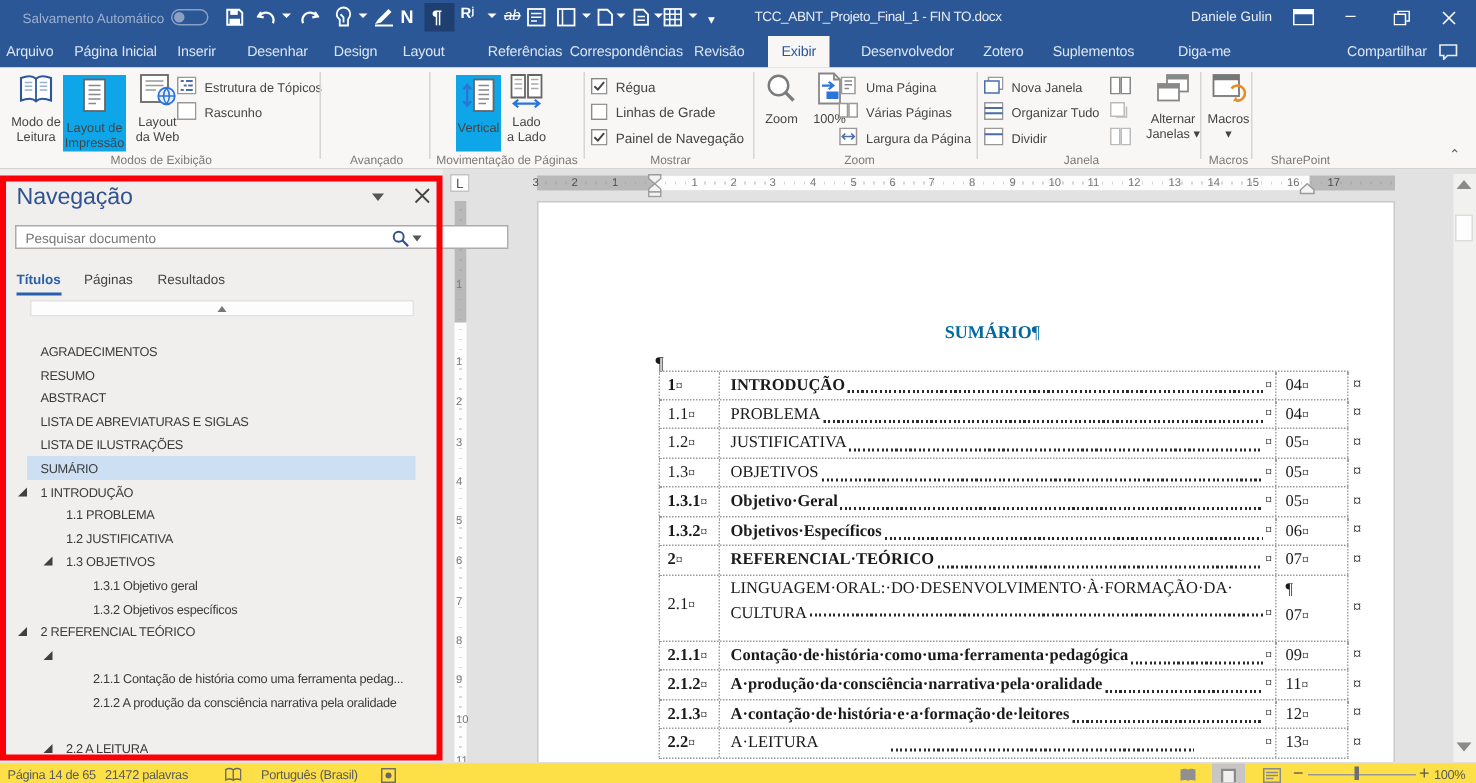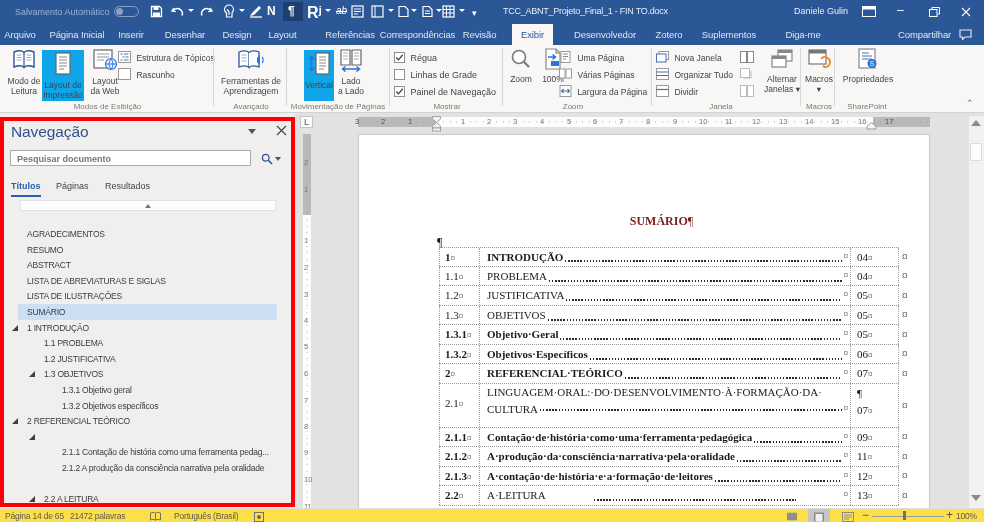--- a/index.html
+++ b/index.html
@@ -70,21 +70,21 @@
         <path d="M7 1 C9.5 1, 11.5 3, 11.5 5.5 C11.5 7, 10.8 8, 10 9 L10 13 L4.5 13 L4.5 9 C3.2 8, 2.5 7, 2.5 5.5 C2.5 3, 4.5 1, 7 1 Z M5 5.5 L7 7.5 L7 11" fill="none" stroke="#fff" stroke-width="1.2"></path>
       </svg>
     <span class="abs" style="left:239px;top:9px;width:0;height:0;border-left:3px solid transparent;border-right:3px solid transparent;border-top:3.5px solid #fff;"></span>
     <svg class="abs" style="left:249px;top:5px;" width="14" height="13" viewBox="0 0 14 13">
         <path d="M1 11 L5 10 L12 3 L10 1 L3 8 Z" fill="#fff"></path>
         <path d="M1 12 L13 12" stroke="#fff" stroke-width="1.3"></path>
       </svg>
     <span class="abs" style="left:267px;top:4px;font-size:12px;font-weight:bold;color:#fff;">N</span>
     <span class="abs" style="left:283px;top:2px;width:20px;height:19px;background:#1e3f6f;"></span>
     <span class="abs" style="left:288px;top:4px;font-size:12px;font-weight:bold;color:#fff;">¶</span>
-    <span class="abs" style="left:307px;top:4px;font-size:16px;font-weight:bold;color:#fff;">Rʲ</span>
+    <span class="abs" style="left:307px;top:4px;font-size:10px;font-weight:bold;color:#fff;">Rʲ</span>
     <span class="abs" style="left:325px;top:9px;width:0;height:0;border-left:3px solid transparent;border-right:3px solid transparent;border-top:3.5px solid #fff;"></span>
     <span class="abs" style="left:336px;top:5px;font-size:10px;font-style:italic;color:#fff;text-decoration:line-through;">ab</span>
     <svg class="abs" style="left:351px;top:5px;" width="13" height="13" viewBox="0 0 13 13">
         <rect x="1" y="1" width="11" height="11" fill="none" stroke="#fff" stroke-width="1.2"></rect>
         <path d="M3 4h7M3 6.5h7M3 9h4" stroke="#fff" stroke-width="1"></path>
       </svg>
     <svg class="abs" style="left:371px;top:5px;" width="13" height="13" viewBox="0 0 13 13">
         <rect x="1" y="1" width="11" height="11" fill="none" stroke="#fff" stroke-width="1.2"></rect>
         <path d="M4 1v11" stroke="#fff" stroke-width="1"></path>
       </svg>
@@ -181,30 +181,20 @@
     </div>
     <div class="smallitem" style="left:118px;top:23px;">
       <svg style="vertical-align:-2px;" width="13" height="12" viewBox="0 0 13 12">
           <rect x="0.5" y="0.5" width="12" height="11" fill="#fff" stroke="#999" stroke-width="1"></rect>
         </svg>
       <span style="margin-left:3px;">Rascunho</span>
     </div>
     <div class="grplabel" style="left:5px;width:205px;">Modos de Exibição</div>
     <div class="gsep" style="left:213px;"></div>
 
-    <div class="bigbtn" style="left:218px;width:66px;">
-      <svg width="28" height="24" viewBox="0 0 28 24">
-          <path d="M2 4 C6 2.5, 10 2.5, 12 4.5 L12 19.5 C10 17.5, 6 17.5, 2 19 Z" fill="#fff" stroke="#2b579a" stroke-width="1.3"></path>
-          <path d="M12 4.5 C14 2.5, 18 2.5, 22 4 L22 19 C18 17.5, 14 17.5, 12 19.5" fill="#fff" stroke="#2b579a" stroke-width="1.3"></path>
-          <path d="M4.5 7h5M4.5 10h5M4.5 13h5" stroke="#9ab0cf" stroke-width="1"></path>
-          <path d="M20 10 L23 7 L23 17 L20 14 Z" fill="#2b74d9"></path>
-          <path d="M25 9 C26.5 10.5, 26.5 13.5, 25 15" fill="none" stroke="#2b74d9" stroke-width="1.2"></path>
-        </svg>
-      <div class="lbl">Ferramentas de<br>Aprendizagem</div>
-    </div>
     <div class="grplabel" style="left:218px;width:66px;">Avançado</div>
     <div class="gsep" style="left:286px;"></div>
 
     <div class="bigbtn selbtn" style="left:304px;width:30px;height:51px;padding-top:2px;top:5px;">
       <svg style="margin-top:0;" width="22" height="24" viewBox="0 0 22 24">
           <rect x="8" y="1" width="13" height="21" fill="#fff" stroke="#666" stroke-width="1.2"></rect>
           <path d="M11 5h7M11 8h7M11 11h7M11 14h7M11 17h5" stroke="#888" stroke-width="1"></path>
           <path d="M3.5 5 L3.5 18 M1 7.5 L3.5 4.5 L6 7.5 M1 15.5 L3.5 18.5 L6 15.5" fill="none" stroke="#2b74d9" stroke-width="1.6"></path>
         </svg>
       <div class="lbl">Vertical</div>
@@ -333,29 +323,20 @@
           <rect x="2" y="2" width="17" height="14" fill="#fff" stroke="#777" stroke-width="1.2"></rect>
           <rect x="2" y="2" width="17" height="3.5" fill="#777"></rect>
           <path d="M14 11 a5 5 0 1 1 3 8" fill="none" stroke="#e58e25" stroke-width="1.8"></path>
           <path d="M15 19.5 L18 19 L17 16.2 Z" fill="#e58e25"></path>
         </svg>
       <div class="lbl">Macros<br>▾</div>
     </div>
     <div class="grplabel" style="left:798px;width:42px;">Macros</div>
     <div class="gsep" style="left:834px;"></div>
 
-    <div class="bigbtn" style="left:836px;width:64px;">
-      <svg width="24" height="22" viewBox="0 0 24 22">
-          <rect x="3" y="1" width="16" height="19" fill="#fff" stroke="#888" stroke-width="1.2"></rect>
-          <path d="M6 5h7M6 8h10M6 11h10" stroke="#4a6ea9" stroke-width="1.1"></path>
-          <circle cx="16" cy="15.5" r="4.5" fill="#2b74d9"></circle>
-          <text x="16" y="18" font-size="6.5" fill="#fff" text-anchor="middle" font-family="Liberation Sans">S</text>
-        </svg>
-      <div class="lbl">Propriedades</div>
-    </div>
     <div class="grplabel" style="left:834px;width:66px;">SharePoint</div>
     <span class="abs" style="left:966px;top:53px;font-size:9px;color:#666;">⌃</span>
   </div>
   <div id="main">
     <div id="docarea">
       <div class="abs" style="left:5px;top:3px;width:13px;height:12px;background:#fdfdfd;border:1px solid #c5c5c5;color:#555;font-size:9px;line-height:11px;text-align:center;">L</div>
       <div class="abs" style="left:63px;top:4px;width:572px;height:10px;background:#b9b9b9;"></div>
       <div class="abs" style="left:141px;top:4px;width:437px;height:10px;background:#fdfdfd;"></div>
       <span class="abs" style="left:60px;top:5px;font-size:7.5px;line-height:8px;color:#4a4a4a;">3</span>
       <span class="abs" style="left:86px;top:5px;font-size:7.5px;line-height:8px;color:#4a4a4a;">2</span>
@@ -396,21 +377,21 @@
       <span class="abs" style="left:9px;top:178px;font-size:7.5px;line-height:8px;color:#777;">3</span>
       <span class="abs" style="left:9px;top:204px;font-size:7.5px;line-height:8px;color:#777;">4</span>
       <span class="abs" style="left:9px;top:230px;font-size:7.5px;line-height:8px;color:#777;">5</span>
       <span class="abs" style="left:9px;top:257px;font-size:7.5px;line-height:8px;color:#777;">6</span>
       <span class="abs" style="left:9px;top:284px;font-size:7.5px;line-height:8px;color:#777;">7</span>
       <span class="abs" style="left:9px;top:310px;font-size:7.5px;line-height:8px;color:#777;">8</span>
       <span class="abs" style="left:9px;top:336px;font-size:7.5px;line-height:8px;color:#777;">9</span>
       <span class="abs" style="left:9px;top:363px;font-size:7.5px;line-height:8px;color:#777;">10</span>
       <span class="abs" style="left:9px;top:390px;font-size:7.5px;line-height:8px;color:#777;">11</span>
       <div class="abs" style="left:63px;top:21px;width:572px;height:374px;background:#fff;border:1px solid #c9c9c9;border-bottom:none;"></div>
-      <div class="abs" style="left:148px;top:101px;width:437px;text-align:center;font-family:'Liberation Serif',serif;font-size:12px;font-weight:bold;color:#7f1d1d;">SUMÁRIO<span style="font-weight:normal;">¶</span></div>
+      <div class="abs" style="left:148px;top:101px;width:437px;text-align:center;font-family:'Liberation Serif',serif;font-size:12px;font-weight:bold;color:#0369a1;">SUMÁRIO<span style="font-weight:normal;">¶</span></div>
       <div class="abs" style="left:142px;top:122px;font-family:'Liberation Serif',serif;font-size:12px;color:#1a1a1a;">¶</div>
       <div class="abs" id="toctable" style="left:144px;top:134px;width:460px;">
         <div class="trow" style="top:0px;height:19.5px;">
           <div class="tc1" style="font-weight:bold;">1<span class="eoc">¤</span></div>
           <div class="tc2" style="display:flex;font-weight:bold;">INTRODUÇÃO<span class="leader"></span><span class="eoc">¤</span></div>
           <div class="tc3">04<span class="eoc">¤</span></div>
         </div>
         <div class="trow" style="top:19.5px;height:19.5px;">
           <div class="tc1" style="">1.1<span class="eoc">¤</span></div>
           <div class="tc2" style="display:flex;">PROBLEMA<span class="leader"></span><span class="eoc">¤</span></div>
@@ -489,21 +470,21 @@
       <div class="abs" style="left:676px;top:7px;width:0;height:0;border-left:5px solid transparent;border-right:5px solid transparent;border-bottom:6px solid #8a8a8a;"></div>
       <div class="abs" style="left:675px;top:30px;width:12px;height:18px;background:#fdfdfd;border:1px solid #dcdcdc;"></div>
       <div class="abs" style="left:676px;top:382px;width:0;height:0;border-left:5px solid transparent;border-right:5px solid transparent;border-top:6px solid #8a8a8a;"></div>
     </div>
     <div id="navpane">
       <div class="abs" style="left:11px;top:10px;font-size:15.5px;letter-spacing:-0.1px;color:#31538f;">Navegação</div>
       <span class="abs" style="left:248px;top:16px;width:0;height:0;border-left:4px solid transparent;border-right:4px solid transparent;border-top:5px solid #555;"></span>
       <svg class="abs" style="left:276px;top:12px;" width="11" height="11" viewBox="0 0 11 11">
           <path d="M1 1 L10 10 M10 1 L1 10" stroke="#444" stroke-width="1.2"></path>
         </svg>
-      <div class="abs" style="left:10px;top:37px;width:241px;height:16px;background:#fff;border:1px solid #ababab;font-weight:bold;">
+      <div class="abs" style="left:10px;top:37px;width:329px;height:16px;background:#fff;border:1px solid #ababab;">
         <span class="abs" style="left:6px;top:3px;font-size:9px;color:#767676;">Pesquisar documento</span>
         <svg class="abs" style="left:250px;top:2px;" width="12" height="12" viewBox="0 0 13 13">
             <circle cx="5.2" cy="5.2" r="3.6" fill="none" stroke="#31538f" stroke-width="1.4"></circle>
             <path d="M8 8 L12 12" stroke="#31538f" stroke-width="1.6"></path>
           </svg>
         <span class="abs" style="left:264px;top:6px;width:0;height:0;border-left:3px solid transparent;border-right:3px solid transparent;border-top:4px solid #555;"></span>
       </div>
       <div class="abs" style="left:11px;top:68px;font-size:9px;font-weight:bold;color:#2761ad;border-bottom:2px solid #2761ad;padding-bottom:4px;">Títulos</div>
       <div class="abs" style="left:56px;top:68px;font-size:9px;color:#444;">Páginas</div>
       <div class="abs" style="left:105px;top:68px;font-size:9px;color:#444;">Resultados</div>

